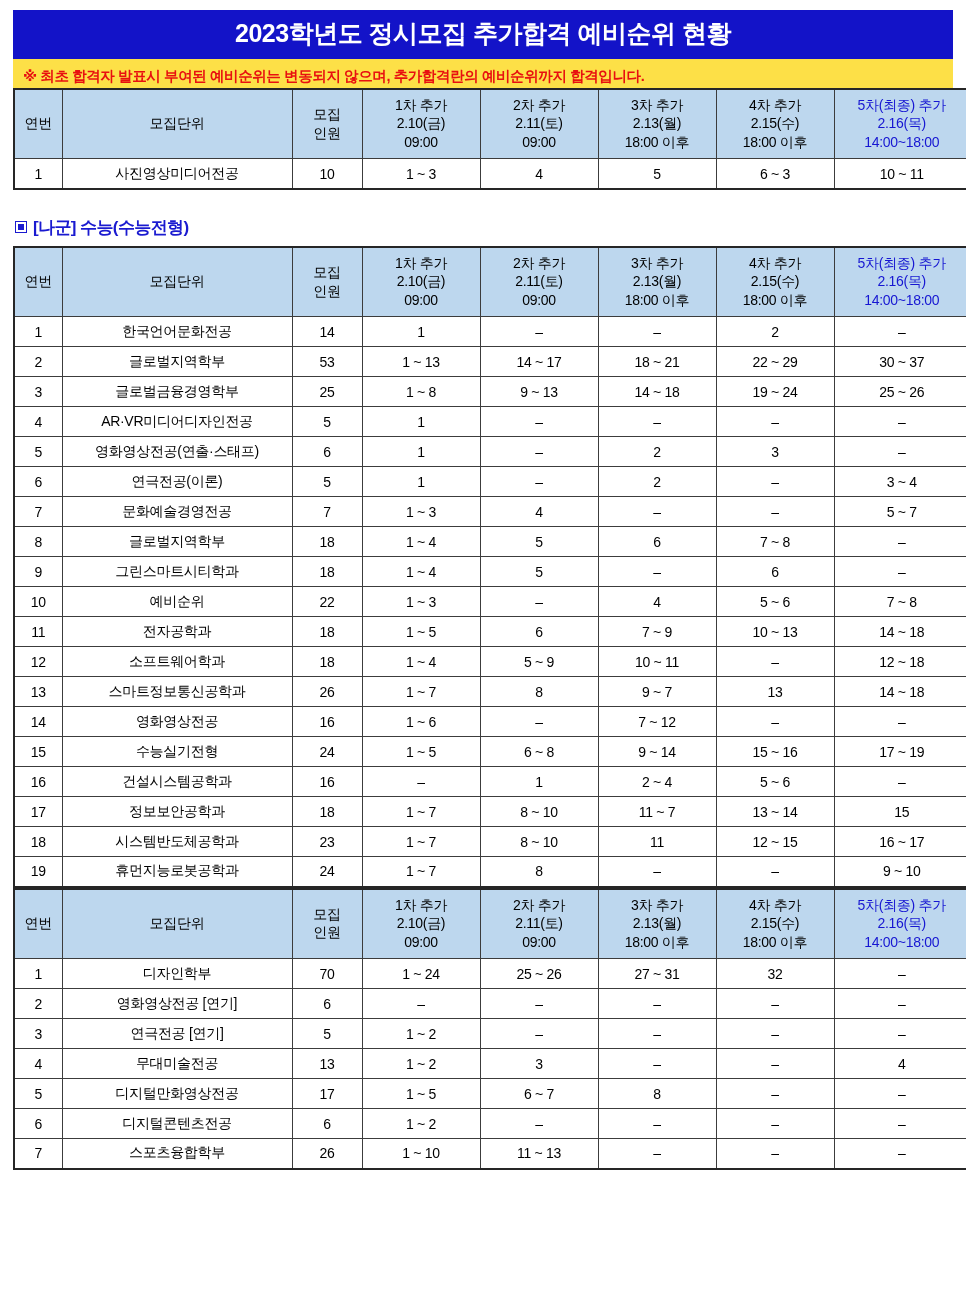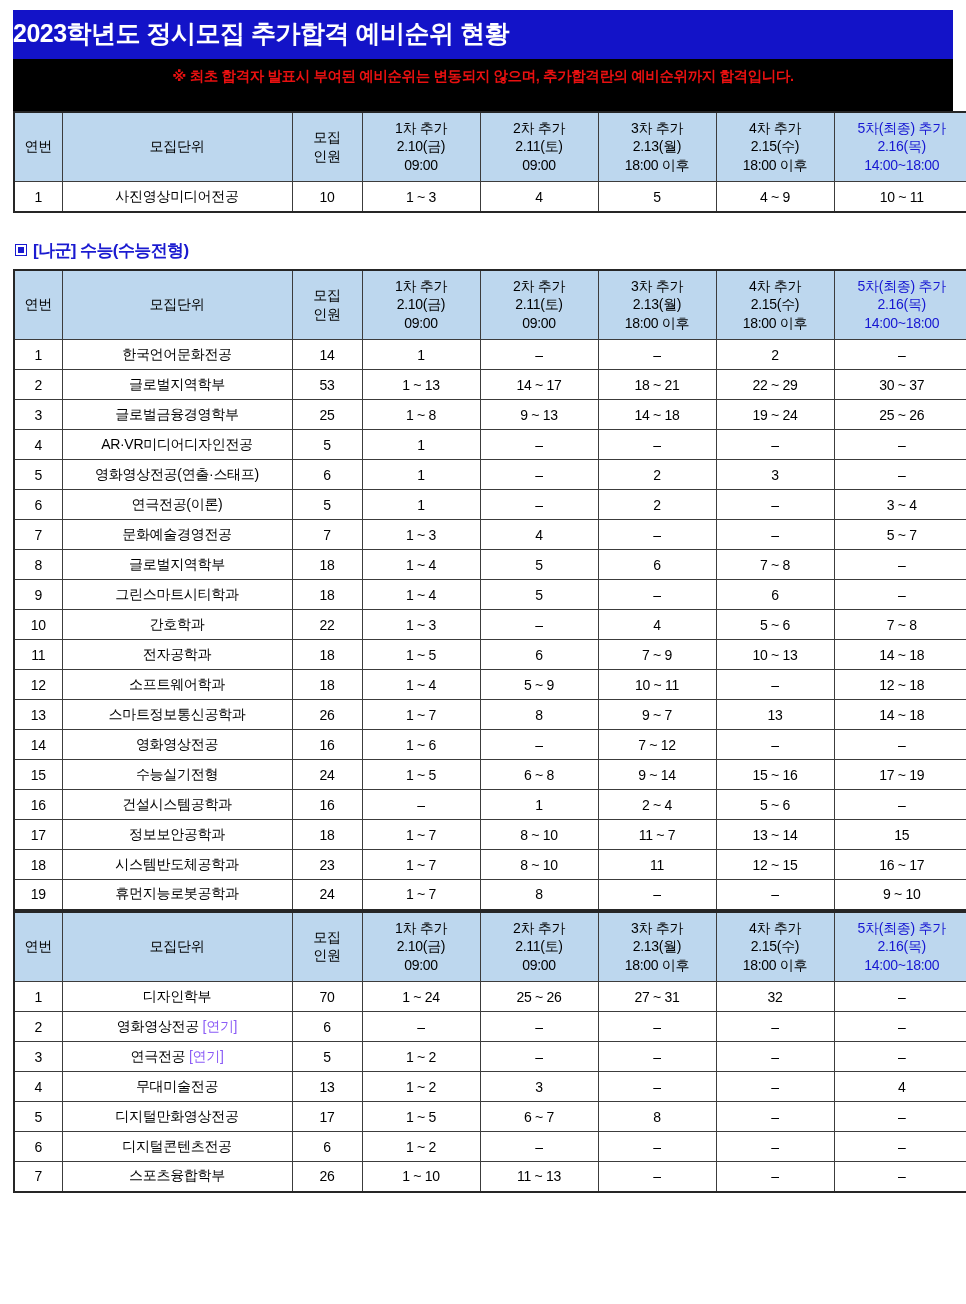--- a/index.html
+++ b/index.html
@@ -12,36 +12,36 @@
     min-height: 1304px;
     font-family: "Liberation Sans", "DejaVu Sans", sans-serif;
     color: #000000;
   }
   .page { padding: 10px 13px 12px 13px; }
 
   
   .title-bar {
     background: #1313c8;
     color: #ffffff;
+    text-align: center;
     font-size: 25px;
     font-weight: bold;
     letter-spacing: -0.5px;
     padding: 10px 0 11px 0;
     line-height: 1.1;
   }
   
   .notice-bar {
-    background: #000000;
+    background: #fde047;
     color: #e81010;
     font-size: 14.5px;
     font-weight: bold;
     letter-spacing: -0.4px;
-    padding: 9px 10px 26px 10px;
+    padding: 9px 10px 3px 10px;
     line-height: 1.2;
-    text-align: center;
   }
   .notice-mark { color: #e81010; font-weight: bold; }
 
   
   .section-head {
     display: flex;
     align-items: center;
     gap: 6px;
     margin: 26px 0 7px 2px;
     color: #1a1ad0;
@@ -99,21 +99,21 @@
   td.col-unit, th.col-unit {
     text-align: left;
     padding-left: 9px;
   }
   th.col-unit { text-align: center; padding-left: 2px; }
   td.col-quota {
     background: #fce9c8;
   }
   td.final-col { color: #1616d2; }
 
-  .tag-red { color: #8b5cf6; }
+  .tag-red { color: #000000; }
 
   .spacer-bottom { height: 8px; }
 </style>
 </head>
 <body>
 
 <div class="page">
 
   <div class="title-bar">2023학년도 정시모집 추가합격 예비순위 현황</div>
 
@@ -147,21 +147,21 @@
           </tr>
         </thead>
         <tbody>
           <tr>
             <td class="col-no">1</td>
             <td class="col-unit"><span>사진영상미디어전공</span></td>
             <td class="col-quota">10</td>
             <td>1 ~ 3</td>
             <td>4</td>
             <td>5</td>
-            <td>4 ~ 9</td>
+            <td>6 ~ 3</td>
             <td class="final-col">10 ~ 11</td>
           </tr>
         </tbody>
       </table>
       <div class="section-head">
         <span class="sec-marker"></span>
         <span>[나군] 수능(수능전형)</span>
       </div>
       <table class="rank-table">
         <colgroup>
@@ -272,21 +272,21 @@
             <td class="col-unit"><span>그린스마트시티학과</span></td>
             <td class="col-quota">18</td>
             <td>1 ~ 4</td>
             <td>5</td>
             <td>–</td>
             <td>6</td>
             <td class="final-col">–</td>
           </tr>
           <tr>
             <td class="col-no">10</td>
-            <td class="col-unit"><span>간호학과</span></td>
+            <td class="col-unit"><span>예비순위</span></td>
             <td class="col-quota">22</td>
             <td>1 ~ 3</td>
             <td>–</td>
             <td>4</td>
             <td>5 ~ 6</td>
             <td class="final-col">7 ~ 8</td>
           </tr>
           <tr>
             <td class="col-no">11</td>
             <td class="col-unit"><span>전자공학과</span></td>

